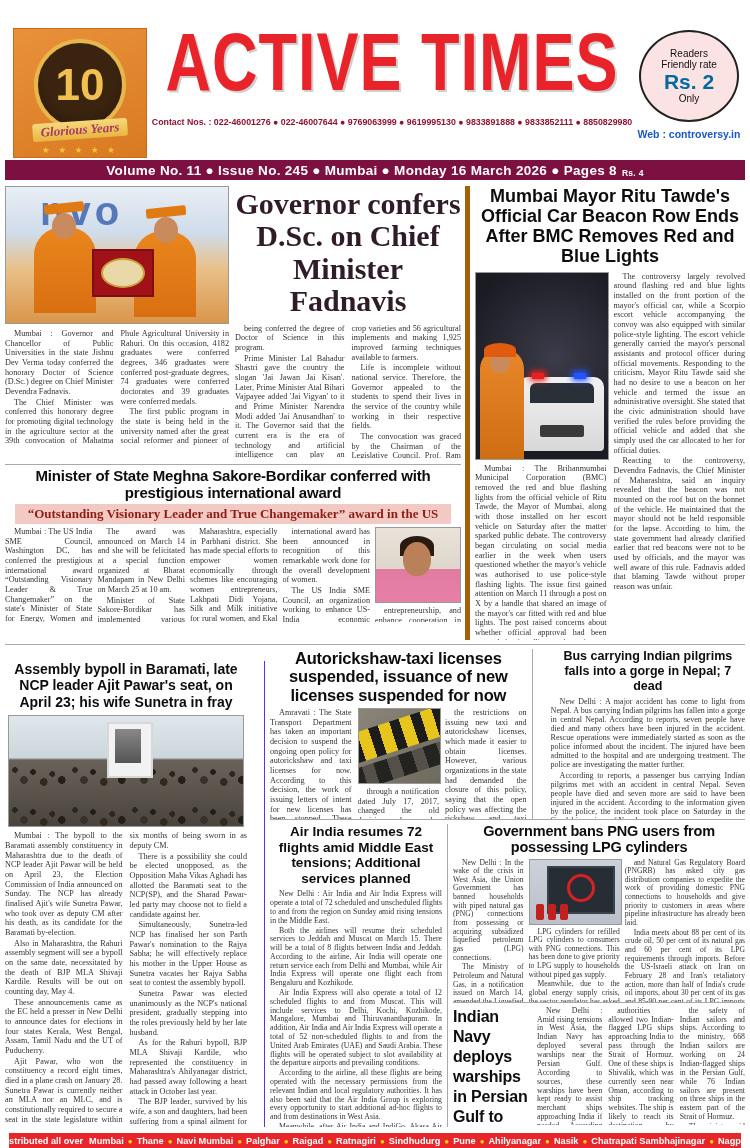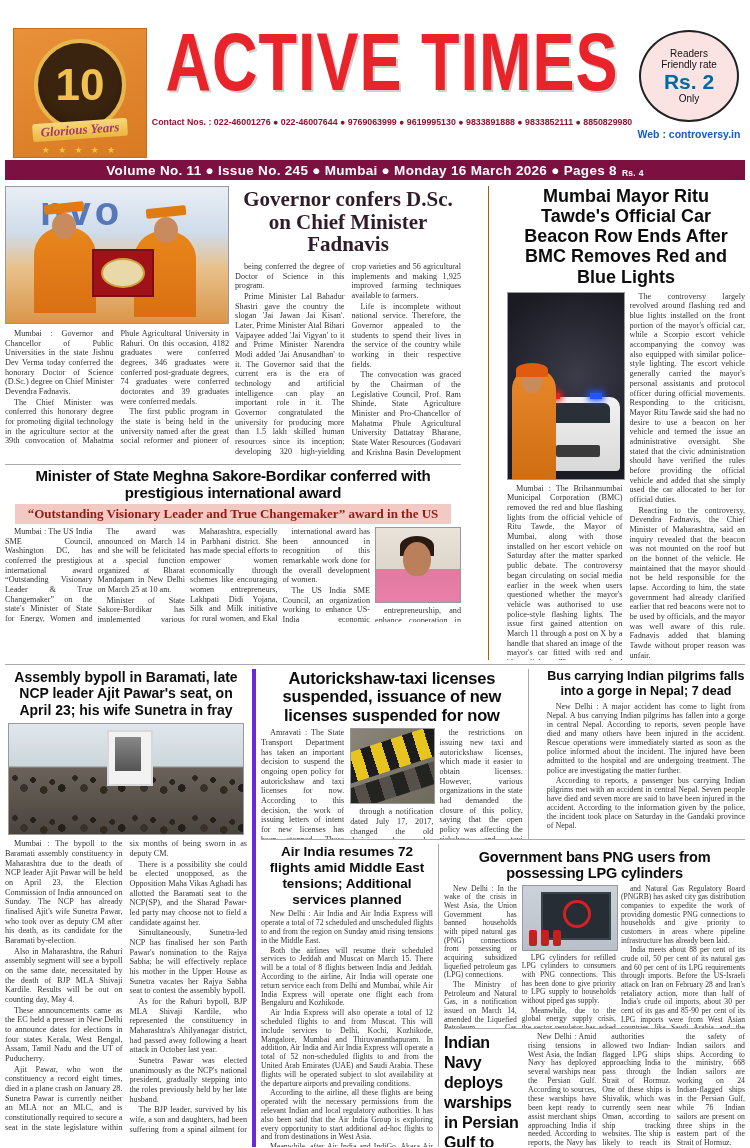--- a/index.html
+++ b/index.html
@@ -41,38 +41,38 @@
   
   h2,h3{margin:0;font-family:"Liberation Sans",sans-serif;color:#0d0d0d;}
   .serif-head{font-family:"Liberation Serif","DejaVu Serif",serif;color:#2f1c28;}
   .body-txt p{margin:0 0 1px 0;text-indent:9px;text-align:justify;}
   .body-txt{font-size:8.2px;line-height:1.18;overflow:hidden;}
   .divider-t{border-top:1px solid #a9a9a9;}
 
   
   .row-top{display:flex;margin-top:6px;}
   .left-zone{width:456px;flex:0 0 auto;padding-right:4px;}
-  .mayor-zone{flex:1;padding-left:18px;border-left:1px solid #a16207;margin-left:23px;}
+  .mayor-zone{flex:1;padding-left:5px;border-left:5px solid #a16207;}
 
   .gov-flex{display:flex;gap:6px;height:272px;overflow:hidden;}
   .gov-left{width:224px;flex:0 0 auto;}
   .photo{position:relative;overflow:hidden;border:1px solid #999;}
   .gov-photo{width:222px;height:136px;background:linear-gradient(180deg,#e8eef5 0%,#cfdcea 34%,#e9c08a 60%,#d9964a 100%);}
   .gov-backdrop-txt{position:absolute;top:2px;left:34px;font-family:"Liberation Sans",sans-serif;
         font-weight:700;font-size:40px;color:#2b55a8;opacity:.75;letter-spacing:4px;}
   .gov-person{position:absolute;width:62px;height:86px;border-radius:28px 28px 0 0;
         background:linear-gradient(180deg,#e9861c,#d96f12);}
   .gov-face{position:absolute;width:24px;height:26px;border-radius:50%;background:#c98a5e;}
   .gov-cap{position:absolute;width:40px;height:10px;background:#e07b14;border-radius:2px;transform:rotate(-6deg);}
   .gov-plaque{position:absolute;left:86px;top:62px;width:58px;height:44px;background:#a01218;border:2px solid #7c0d10;
         display:flex;align-items:center;justify-content:center;}
   .gov-plaque-oval{width:40px;height:26px;border-radius:50%;background:#e9d9a8;border:2px solid #caa23c;}
   .gov-text-cols{margin-top:5px;height:126px;column-count:2;column-gap:7px;column-fill:auto;}
   .gov-right{flex:1;min-width:0;}
-  .gov-headline{font-size:21px;line-height:1.08;text-align:center;font-weight:700;margin:2px 0 6px 0;}
+  .gov-headline{font-size:30px;line-height:1.08;text-align:center;font-weight:700;margin:2px 0 6px 0;}
   .gov-right-cols{height:196px;column-count:2;column-gap:7px;column-fill:auto;}
 
   .minister{margin-top:6px;border-top:1px solid #a9a9a9;padding-top:3px;height:154px;overflow:hidden;}
   .min-kicker{font-size:15px;text-align:center;letter-spacing:-.2px;line-height:1.1;}
   .min-subhead{margin:3px 10px;background:#f3cac3;color:#8c1d15;font-weight:700;font-size:13px;
         text-align:center;padding:2px 0;font-family:"Liberation Serif","DejaVu Serif",serif;}
   .min-cols{display:flex;gap:5px;height:112px;overflow:hidden;}
   .min-col{flex:1;min-width:0;}
   .min-col5{width:86px;flex:0 0 auto;}
   .meghna-photo{width:84px;height:74px;background:linear-gradient(180deg,#e9e3da 0%,#ded6cb 55%,#e27ba0 56%,#e77fa8 100%);}
@@ -89,21 +89,21 @@
   .mayor-beacon-red{position:absolute;right:64px;bottom:80px;width:12px;height:6px;background:#e82020;box-shadow:0 0 6px 2px #e82020;}
   .mayor-beacon-blue{position:absolute;right:22px;bottom:80px;width:12px;height:6px;background:#2255ff;box-shadow:0 0 6px 2px #2255ff;}
   .mayor-grille{position:absolute;right:24px;bottom:22px;width:44px;height:12px;background:#3a3a3a;border-radius:2px;}
   .mayor-person{position:absolute;left:4px;bottom:0;width:44px;height:110px;border-radius:20px 20px 0 0;
         background:linear-gradient(180deg,#e8872a,#cf6d12);}
   .mayor-face{position:absolute;left:14px;bottom:86px;width:20px;height:22px;border-radius:50%;background:#c98a5e;}
   .mayor-turban{position:absolute;left:8px;bottom:102px;width:32px;height:14px;border-radius:50% 50% 0 0;background:#e05a10;}
 
   
   .row-bottom{display:flex;margin-top:4px;border-top:1px solid #a9a9a9;padding-top:4px;height:478px;overflow:hidden;}
-  .baramati{width:242px;flex:0 0 auto;padding-right:5px;border-right:4px solid #6d28d9;}
+  .baramati{width:242px;flex:0 0 auto;padding-right:17px;border-right:1px solid #6d28d9;margin-top:12px;}
   .baramati-headline{font-size:14px;line-height:1.18;text-align:center;font-weight:700;}
   .baramati-photo{width:234px;height:110px;margin:5px auto 4px auto;
         background:linear-gradient(180deg,#dfe7ec 0%,#cdd6da 38%,#6a625a 40%,#4a443e 100%);}
   .crowd-dots{position:absolute;left:0;right:0;bottom:0;height:62%;
         background:radial-gradient(circle 3px at 10% 30%,#2c2620 90%,transparent),radial-gradient(circle 4px at 25% 55%,#38302a 90%,transparent),
         radial-gradient(circle 3px at 40% 35%,#241e18 90%,transparent),radial-gradient(circle 4px at 58% 60%,#32291f 90%,transparent),
         radial-gradient(circle 3px at 72% 40%,#2c2620 90%,transparent),radial-gradient(circle 4px at 88% 55%,#241e18 90%,transparent);
         background-size:60px 40px;}
   .held-photo{position:absolute;left:98px;top:6px;width:42px;height:52px;background:#f2f2f2;border:2px solid #d8d8d8;}
   .held-photo-inner{position:absolute;left:6px;top:5px;width:26px;height:34px;background:linear-gradient(180deg,#888,#555);}
@@ -122,21 +122,21 @@
   .auto-stripes2{position:absolute;left:-10px;top:44px;width:140%;height:22px;transform:rotate(-18deg);
         background:repeating-linear-gradient(90deg,#23231f 0 14px,#55504a 14px 26px);}
   .bus-story{flex:1;min-width:0;padding-left:18px;border-left:1px solid #a9a9a9;}
   .bus-headline{font-size:12.5px;line-height:1.2;text-align:center;font-weight:700;}
   .bus-body{margin-top:3px;height:132px;font-size:8px;line-height:1.14;}
 
   .sub-b{display:flex;flex:1;min-height:0;padding-top:4px;}
   .airindia{width:172px;flex:0 0 auto;padding-right:5px;border-right:1px solid #a9a9a9;}
   .airindia-headline{font-size:13.5px;line-height:1.18;text-align:center;font-weight:700;}
   .airindia-body{margin-top:3px;height:242px;font-size:7.8px;line-height:1.13;}
-  .png-navy{flex:1;min-width:0;padding-left:5px;display:flex;flex-direction:column;margin-top:6px;}
+  .png-navy{flex:1;min-width:0;padding-left:5px;display:flex;flex-direction:column;}
   .png-story{height:178px;flex:0 0 auto;overflow:hidden;}
   .png-headline{font-size:14.5px;line-height:1.1;text-align:center;font-weight:700;letter-spacing:-.2px;}
   .png-cols{display:flex;gap:5px;margin-top:3px;height:156px;overflow:hidden;}
   .png-col1{flex:.85;min-width:0;}
   .png-col2{flex:1.1;min-width:0;}
   .png-col3{flex:1.45;min-width:0;}
   .png-photo{width:100%;height:64px;margin-bottom:3px;background:linear-gradient(180deg,#ccd2d9 0%,#b9c0c9 100%);}
   .png-screen{position:absolute;right:6px;top:6px;width:70%;height:44px;background:#262d34;border:2px solid #3a424a;}
   .png-ring{position:absolute;right:28%;top:14px;width:22px;height:22px;border:3px solid #d42222;border-radius:50%;}
   .png-cyl{position:absolute;left:6px;bottom:4px;width:8px;height:16px;background:#c32020;border-radius:2px;box-shadow:12px 0 0 #c32020,24px 0 0 #c32020;}
@@ -290,22 +290,22 @@
               <div class="held-photo-inner"></div>
             </div>
           </div>
           <div class="baramati-cols body-txt">
               <p>Mumbai : The bypoll to the Baramati assembly constituency in Maharashtra due to the death of NCP leader Ajit Pawar will be held on April 23, the Election Commission of India announced on Sunday. The NCP has already finalised Ajit's wife Sunetra Pawar, who took over as deputy CM after his death, as its candidate for the Baramati by-election.</p>
               <p>Also in Maharashtra, the Rahuri assembly segment will see a bypoll on the same date, necessitated by the death of BJP MLA Shivaji Kardile. Results will be out on counting day, May 4.</p>
               <p>These announcements came as the EC held a presser in New Delhi to announce dates for elections in four states Kerala, West Bengal, Assam, Tamil Nadu and the UT of Puducherry.</p>
               <p>Ajit Pawar, who won the constituency a record eight times, died in a plane crash on January 28. Sunetra Pawar is currently neither an MLA nor an MLC, and is constitutionally required to secure a seat in the state legislature within six months of being sworn in as deputy CM.</p>
               <p>There is a possibility she could be elected unopposed, as the Opposition Maha Vikas Aghadi has allotted the Baramati seat to the NCP(SP), and the Sharad Pawar-led party may choose not to field a candidate against her.</p>
               <p>Simultaneously, Sunetra-led NCP has finalised her son Parth Pawar's nomination to the Rajya Sabha; he will effectively replace his mother in the Upper House as Sunetra vacates her Rajya Sabha seat to contest the assembly bypoll.</p>
+              <p>Sunetra Pawar was elected unanimously as the NCP's national president, gradually stepping into the roles previously held by her late husband.</p>
               <p>As for the Rahuri bypoll, BJP MLA Shivaji Kardile, who represented the constituency in Maharashtra's Ahilyanagar district, had passed away following a heart attack in October last year.</p>
-              <p>Sunetra Pawar was elected unanimously as the NCP's national president, gradually stepping into the roles previously held by her late husband.</p>
               <p>The BJP leader, survived by his wife, a son and daughters, had been suffering from a spinal ailment for an extended period and had largely withdrawn from public life for over a year</p>
             </div>
         </article>
 
         <div class="bottom-right">
 
           <div class="sub-a">
             <article class="auto-story">
               <h3 class="auto-headline">Autorickshaw-taxi licenses suspended, issuance of new licenses suspended for now</h3>
               <div class="auto-cols">

